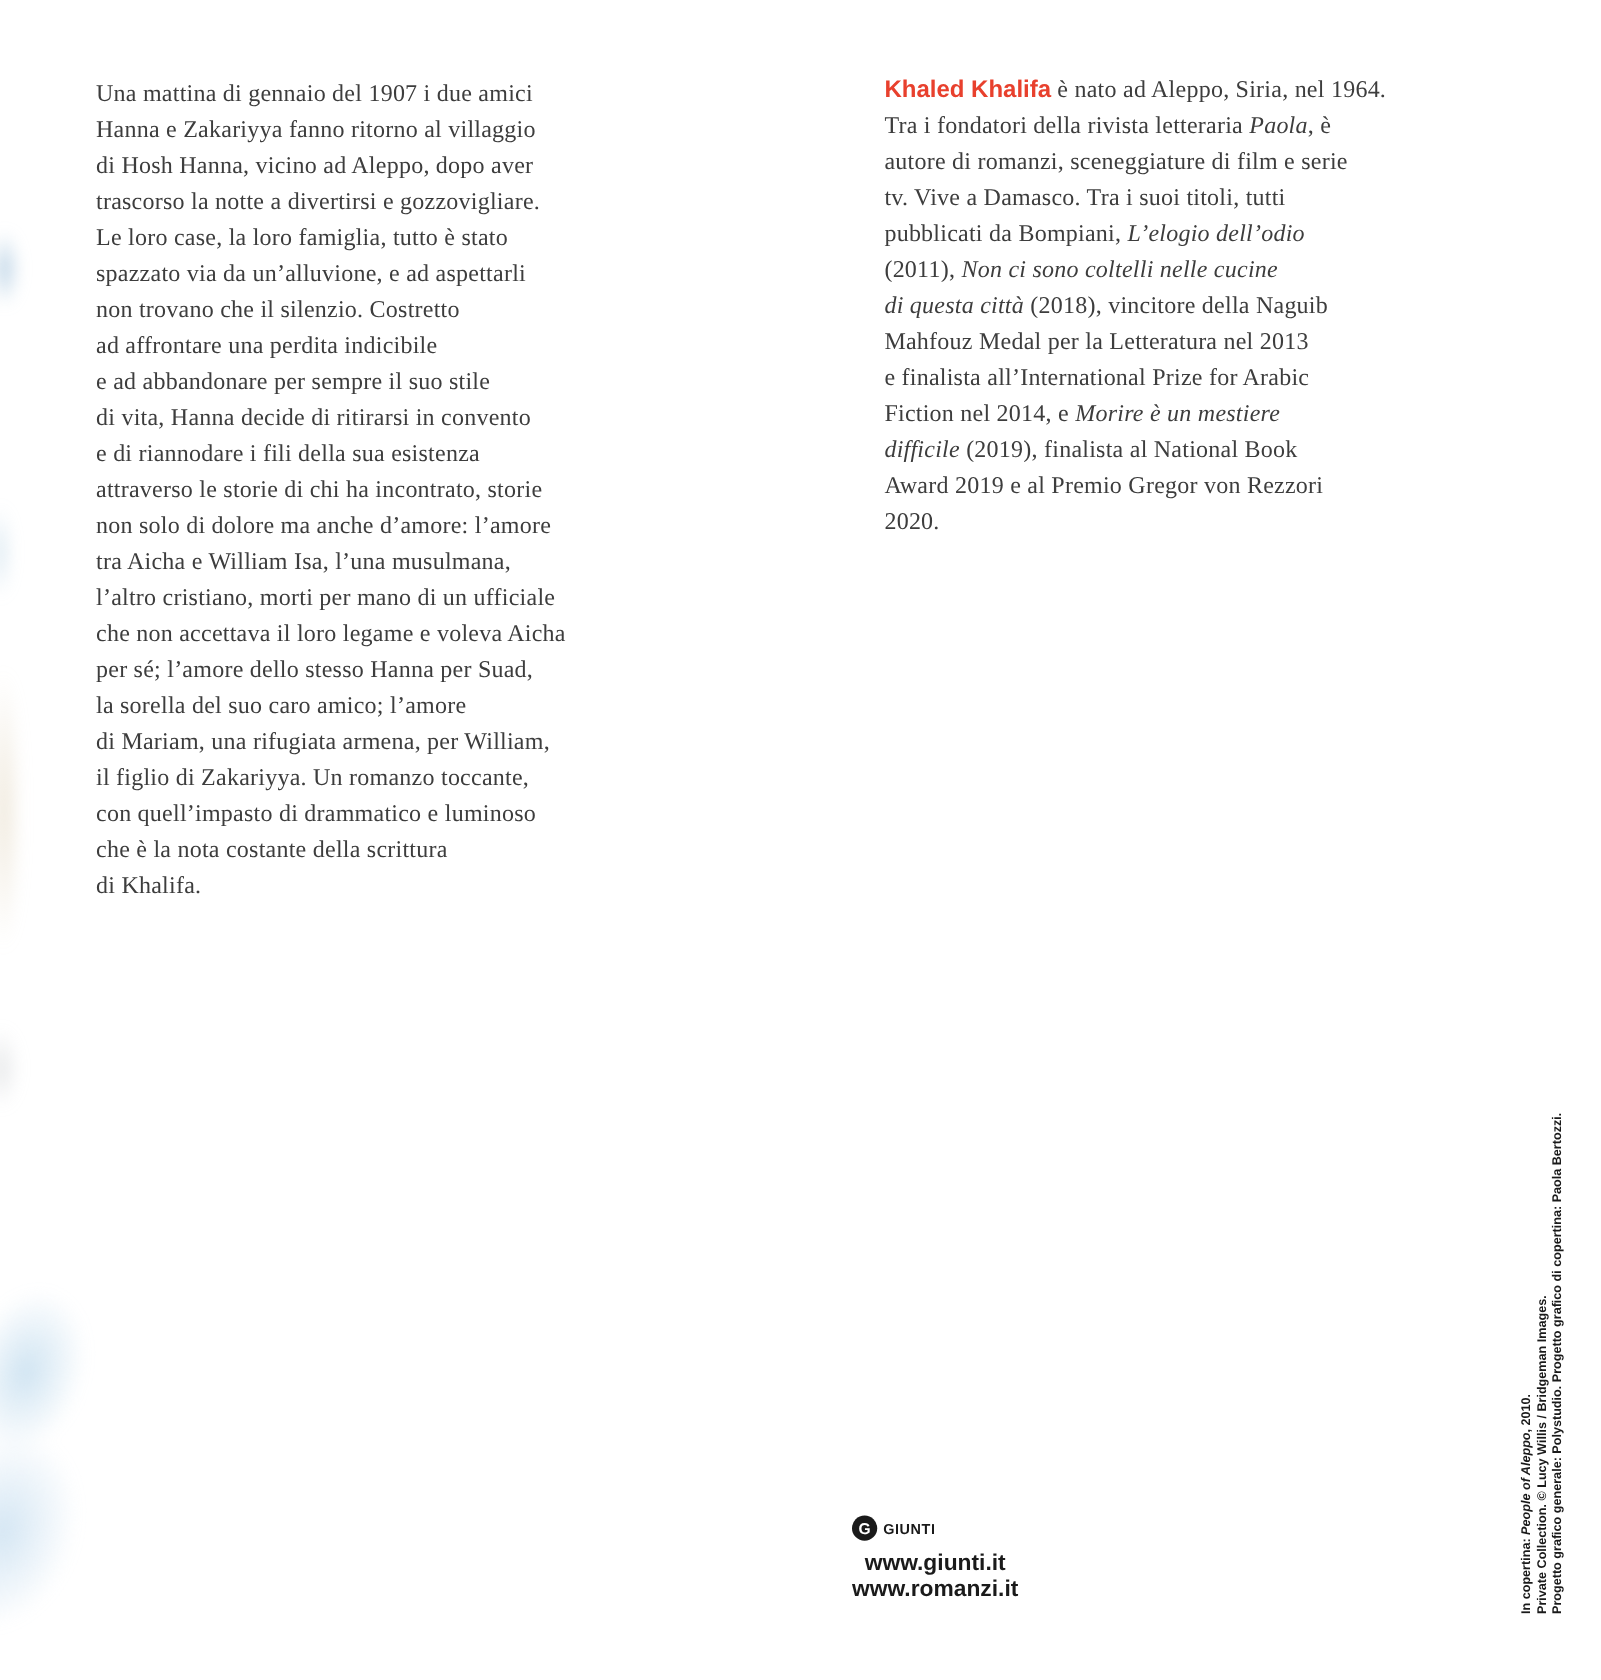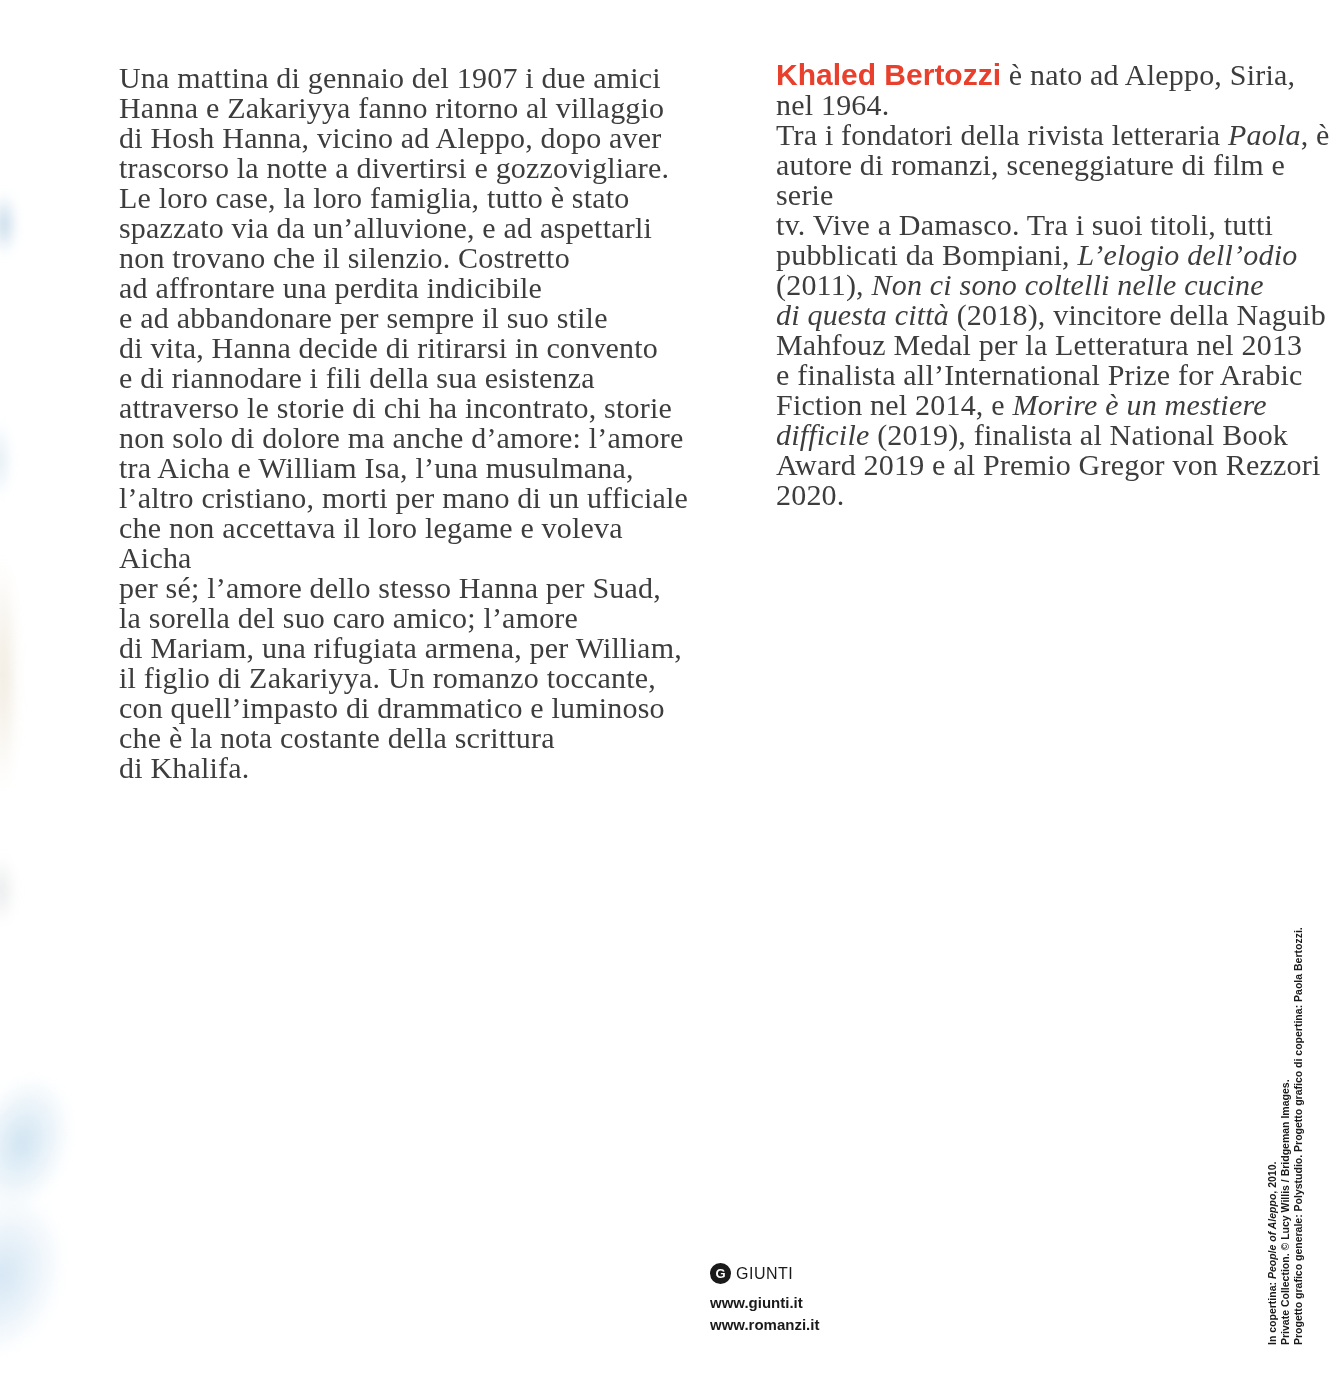--- a/index.html
+++ b/index.html
@@ -44,25 +44,24 @@
     background:
       radial-gradient(ellipse 45% 30% at 30% 30%, rgba(150,195,226,0.45), rgba(150,195,226,0) 70%),
       radial-gradient(ellipse 55% 35% at 45% 70%, rgba(170,205,232,0.50), rgba(170,205,232,0) 72%),
       radial-gradient(ellipse 40% 25% at 25% 92%, rgba(140,190,225,0.40), rgba(140,190,225,0) 70%);
     transform: rotate(18deg);
   }
 
   
   .flap-text {
     position: absolute;
-    font-size: 30px;
+    font-size: 20px;
     line-height: 30px;
     white-space: pre-line;
     letter-spacing: 0.2px;
-    margin-left: 39px;
   }
   #synopsis {
     left: 80px;
     top: 63px;
     width: 570px;
   }
   #bio {
     left: 737px;
     top: 60px;
     width: 560px;
@@ -98,28 +97,29 @@
     background: #1a1a1a;
     color: #ffffff;
     display: flex;
     align-items: center;
     justify-content: center;
     font-weight: bold;
     font-size: 13px;
     line-height: 1;
   }
   #publisher-logo-name {
-    font-weight: normal;
-    font-size: 16px;
+    font-weight: bold;
+    font-size: 12px;
     letter-spacing: 0.5px;
   }
   .publisher-site {
     font-weight: bold;
-    font-size: 15px;
+    font-size: 19px;
     line-height: 22px;
+    text-align: center;
   }
 
   
   #credits {
     position: absolute;
     left: 1266px;
     top: 1345px;
     width: 440px;
     transform: rotate(-90deg);
     transform-origin: 0 0;
@@ -159,21 +159,21 @@
 l’altro cristiano, morti per mano di un ufficiale
 che non accettava il loro legame e voleva Aicha
 per sé; l’amore dello stesso Hanna per Suad,
 la sorella del suo caro amico; l’amore
 di Mariam, una rifugiata armena, per William,
 il figlio di Zakariyya. Un romanzo toccante,
 con quell’impasto di drammatico e luminoso
 che è la nota costante della scrittura
 di Khalifa.</div>
 
-  <div class="flap-text" id="bio"><span class="seg-red-bold">Khaled Bertozzi</span><span class="seg-normal"> è nato ad Aleppo, Siria, nel 1964.
+  <div class="flap-text" id="bio"><span class="seg-red-bold">Khaled Khalifa</span><span class="seg-normal"> è nato ad Aleppo, Siria, nel 1964.
 Tra i fondatori della rivista letteraria </span><span class="seg-italic">Paola</span><span class="seg-normal">, è
 autore di romanzi, sceneggiature di film e serie
 tv. Vive a Damasco. Tra i suoi titoli, tutti
 pubblicati da Bompiani, </span><span class="seg-italic">L’elogio dell’odio</span><span class="seg-normal">
 (2011), </span><span class="seg-italic">Non ci sono coltelli nelle cucine
 di questa città</span><span class="seg-normal"> (2018), vincitore della Naguib
 Mahfouz Medal per la Letteratura nel 2013
 e finalista all’International Prize for Arabic
 Fiction nel 2014, e </span><span class="seg-italic">Morire è un mestiere
 difficile</span><span class="seg-normal"> (2019), finalista al National Book

